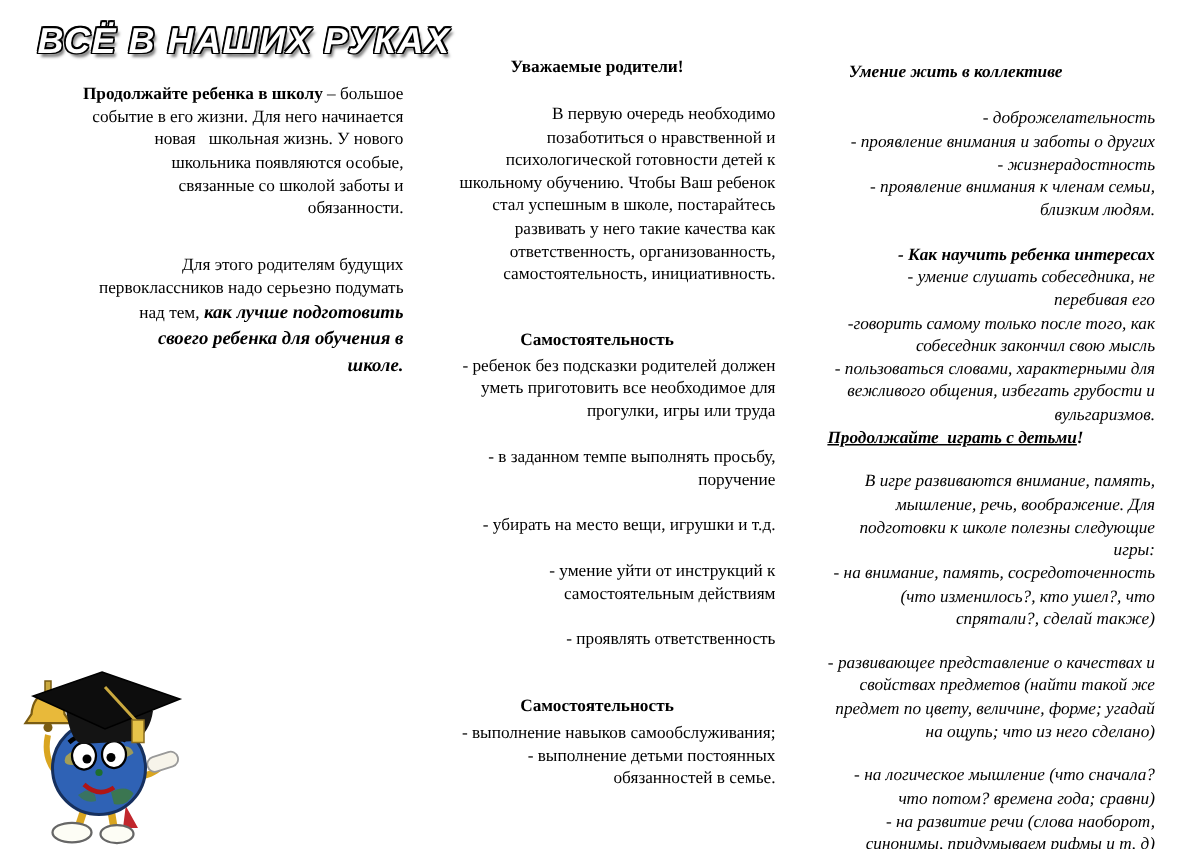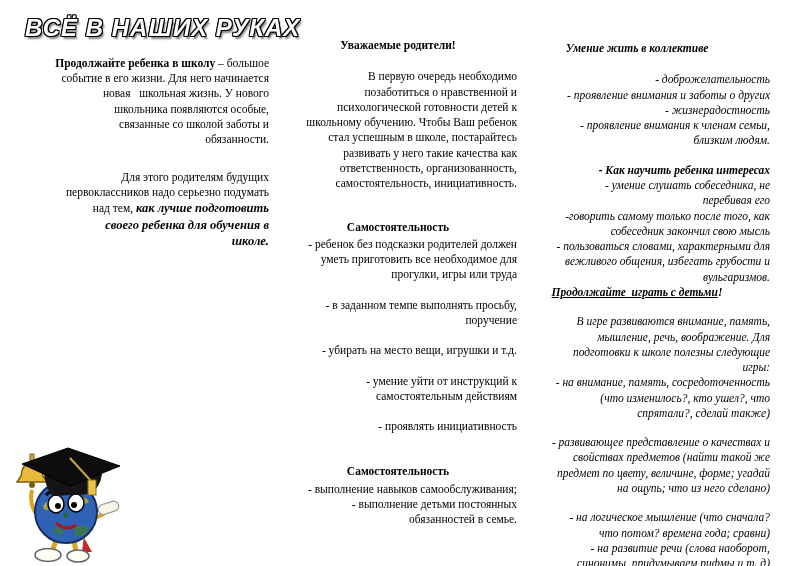--- a/index.html
+++ b/index.html
@@ -117,21 +117,21 @@
     <p class="sec-heading first-sec-heading">Самостоятельность</p>
     <p class="item">- ребенок без подсказки родителей должен
 уметь приготовить все необходимое для
 прогулки, игры или труда</p>
     <p class="item">- в заданном темпе выполнять просьбу,
 поручение</p>
     <p class="item">- убирать на место вещи, игрушки и т.д.</p>
 
     <p class="item">- умение уйти от инструкций к
 самостоятельным действиям</p>
-    <p class="item">- проявлять инициативность</p>
+    <p class="item">- проявлять ответственность</p>
 
     <p class="sec-heading">Самостоятельность</p>
     <p class="item">- выполнение навыков самообслуживания;
 - выполнение детьми постоянных
 обязанностей в семье.</p>
   </div>
 
   <div class="col col-right">
     <p class="heading">Умение жить в коллективе</p>
     <p class="gap-after-head">- доброжелательность

